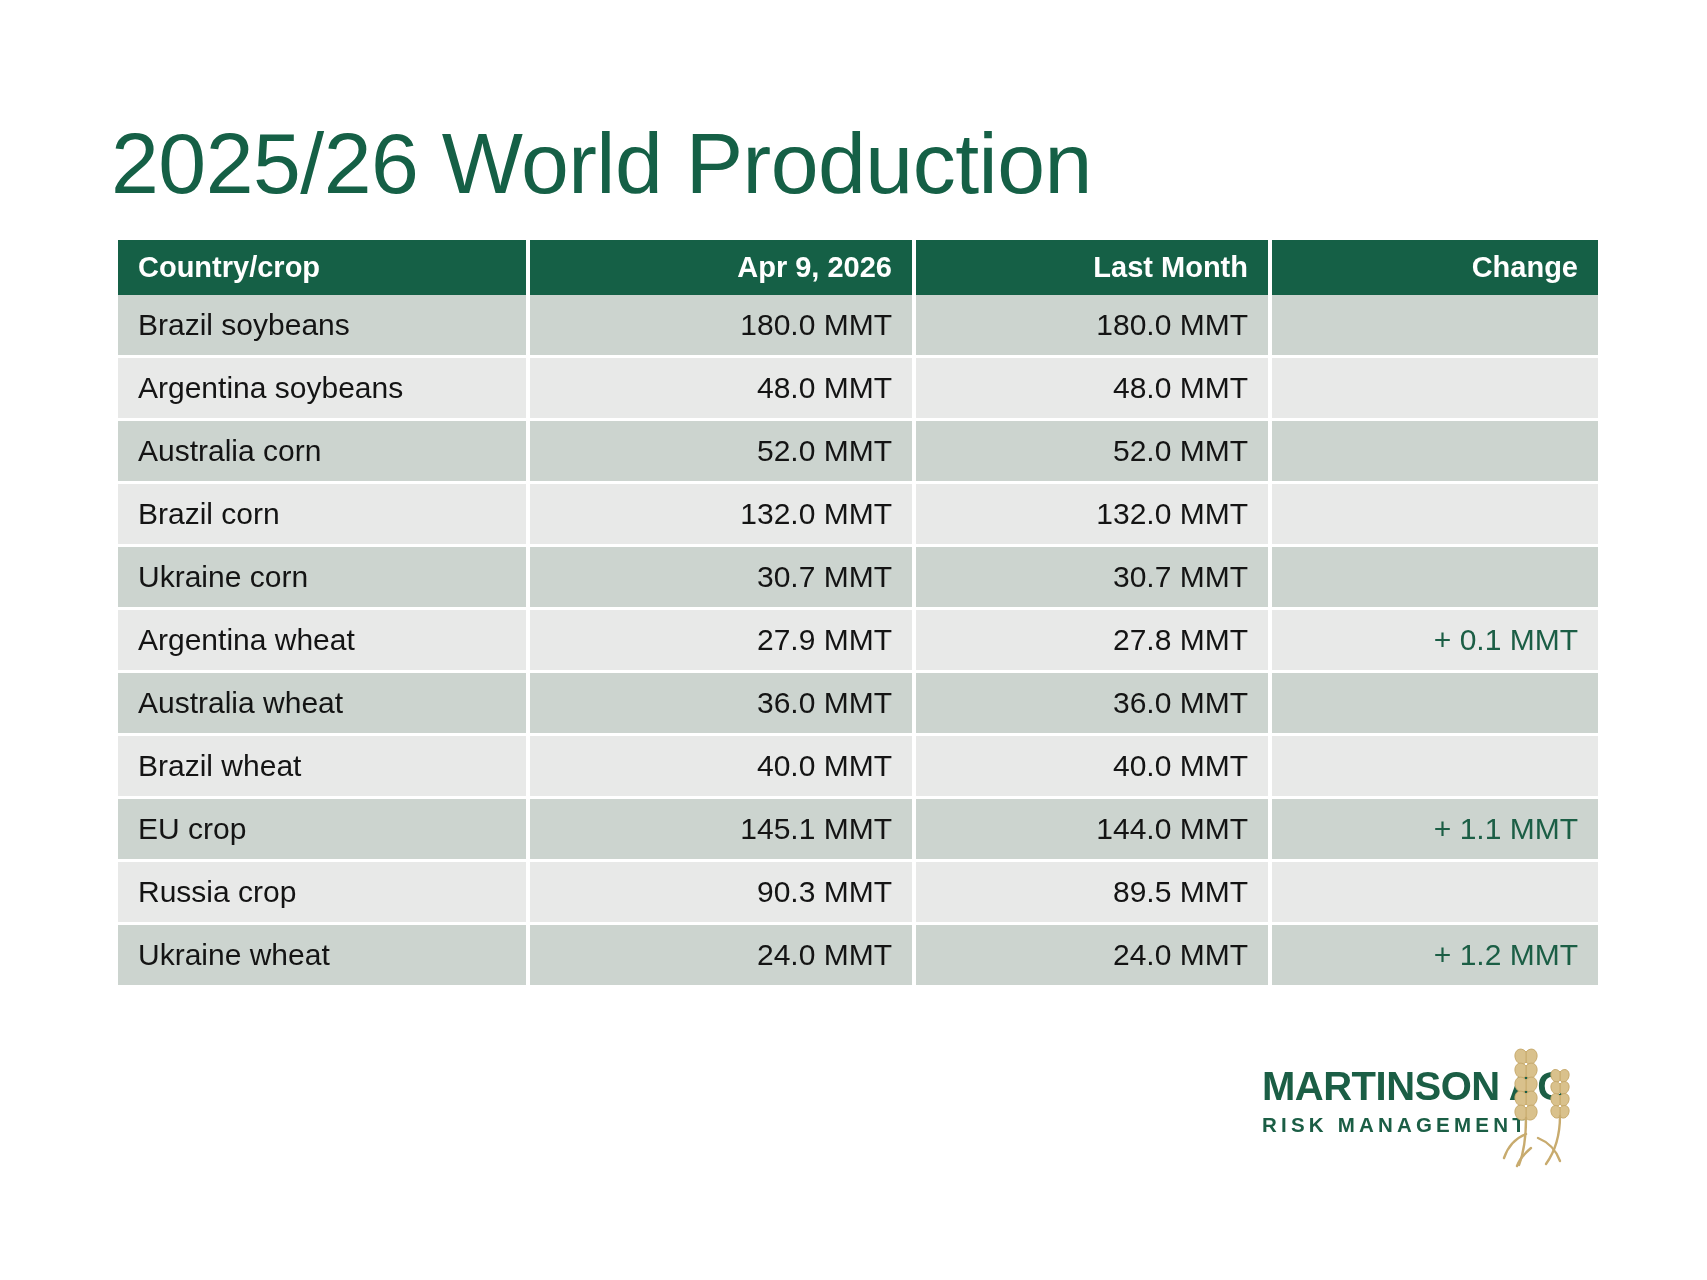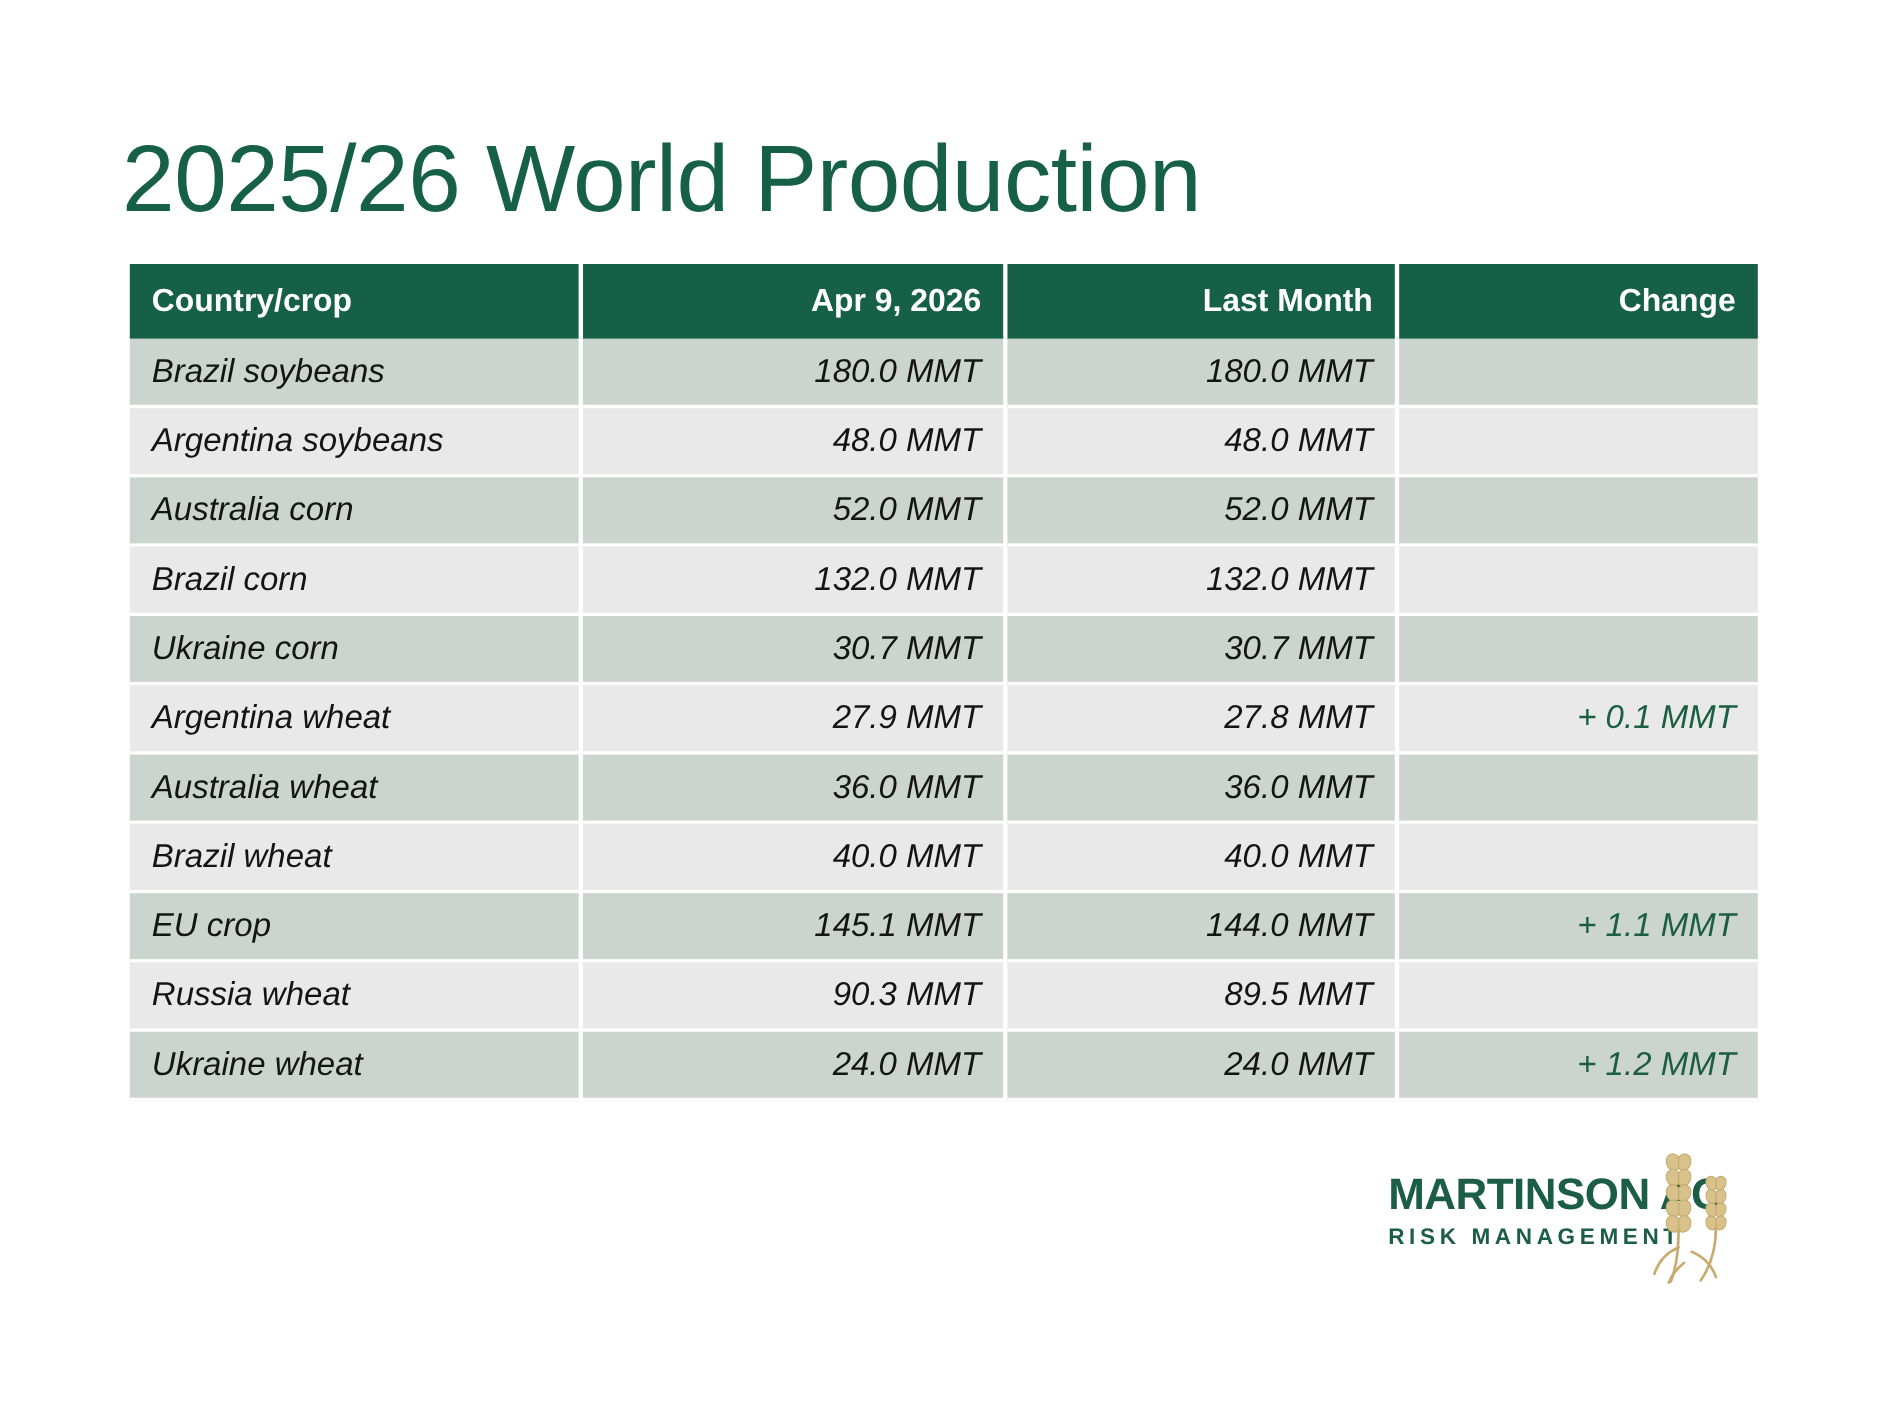--- a/index.html
+++ b/index.html
@@ -51,31 +51,31 @@
   table.prod-table col.c-name   { width: 412px; }
   table.prod-table col.c-cur    { width: 386px; }
   table.prod-table col.c-last   { width: 356px; }
   table.prod-table col.c-change { width: 326px; }
 
   thead th {
     background: #156046;
     color: #ffffff;
     font-size: 29px;
     font-weight: bold;
-    height: 68px;
+    height: 55px;
     padding: 0 20px;
     border-right: 4px solid #ffffff;
     vertical-align: middle;
     font-family: "Liberation Sans", sans-serif;
   }
   thead th:last-child { border-right: none; padding-left: 12px; }
   thead th.th-left  { text-align: left; }
   thead th.th-right { text-align: right; }
 
-  tbody tr { height: 60px; font-style: italic; }
+  tbody tr { height: 60px; }
   tbody td {
     font-size: 30px;
     color: #141414;
     padding: 0 20px;
     height: 60px;
     vertical-align: middle;
     border-right: 4px solid #ffffff;
     border-bottom: 3px solid #ffffff;
     font-family: "Liberation Sans", sans-serif;
     white-space: nowrap;
@@ -203,21 +203,21 @@
             <td class="td-right">40.0 MMT</td>
             <td class="td-right change-cell"></td>
           </tr>
           <tr class="band-dark">
             <td class="td-left">EU crop</td>
             <td class="td-right">145.1 MMT</td>
             <td class="td-right">144.0 MMT</td>
             <td class="td-right change-cell">+ 1.1 MMT</td>
           </tr>
           <tr class="band-light">
-            <td class="td-left">Russia wheat</td>
+            <td class="td-left">Russia crop</td>
             <td class="td-right">90.3 MMT</td>
             <td class="td-right">89.5 MMT</td>
             <td class="td-right change-cell"></td>
           </tr>
           <tr class="band-dark">
             <td class="td-left">Ukraine wheat</td>
             <td class="td-right">24.0 MMT</td>
             <td class="td-right">24.0 MMT</td>
             <td class="td-right change-cell">+ 1.2 MMT</td>
           </tr>

